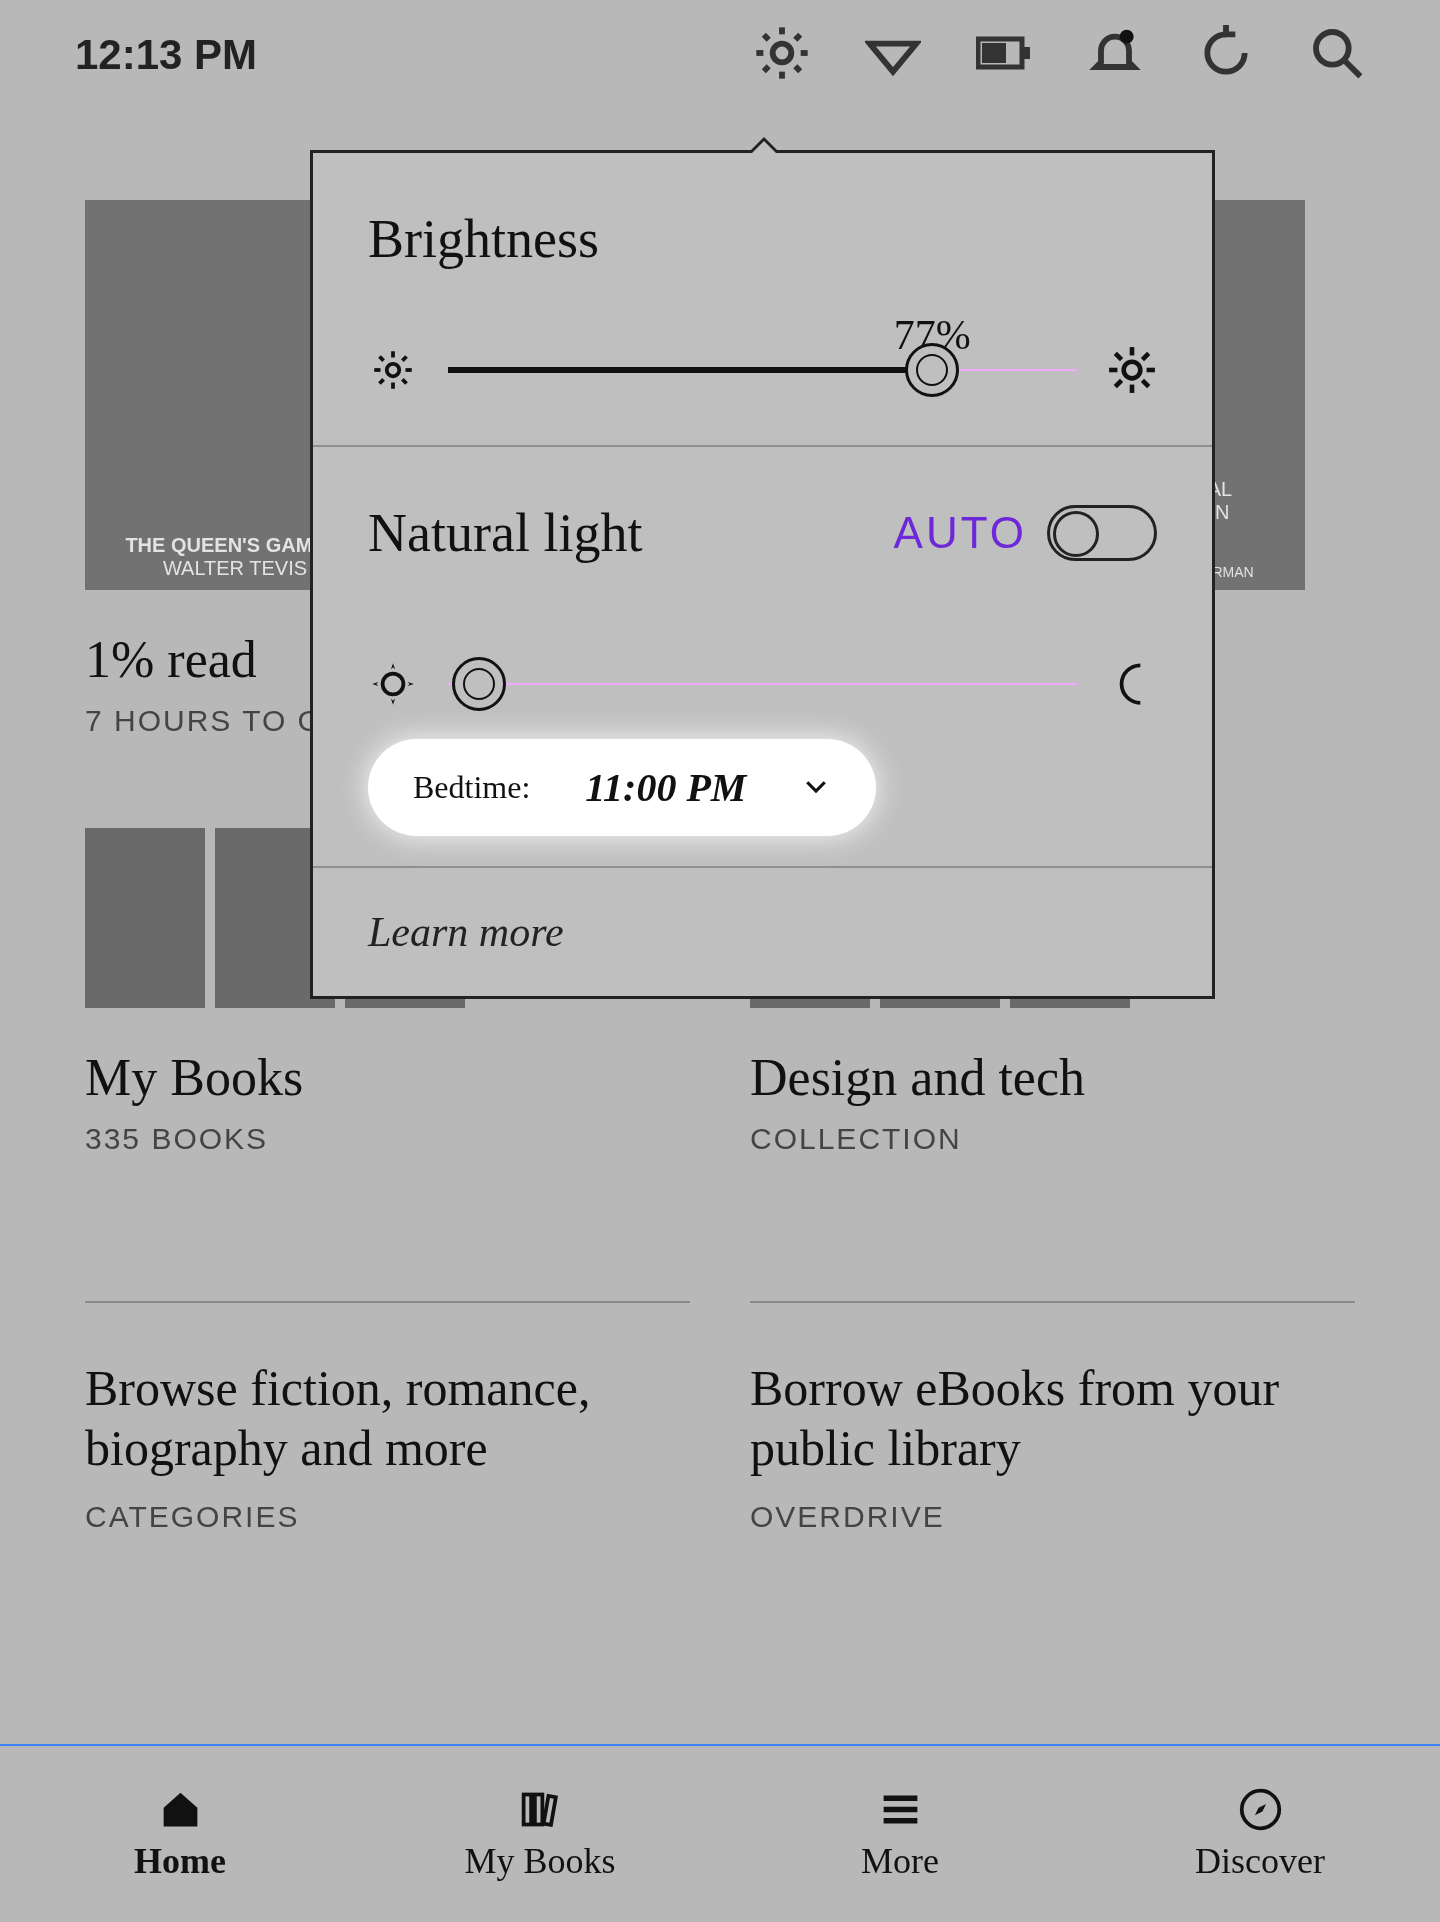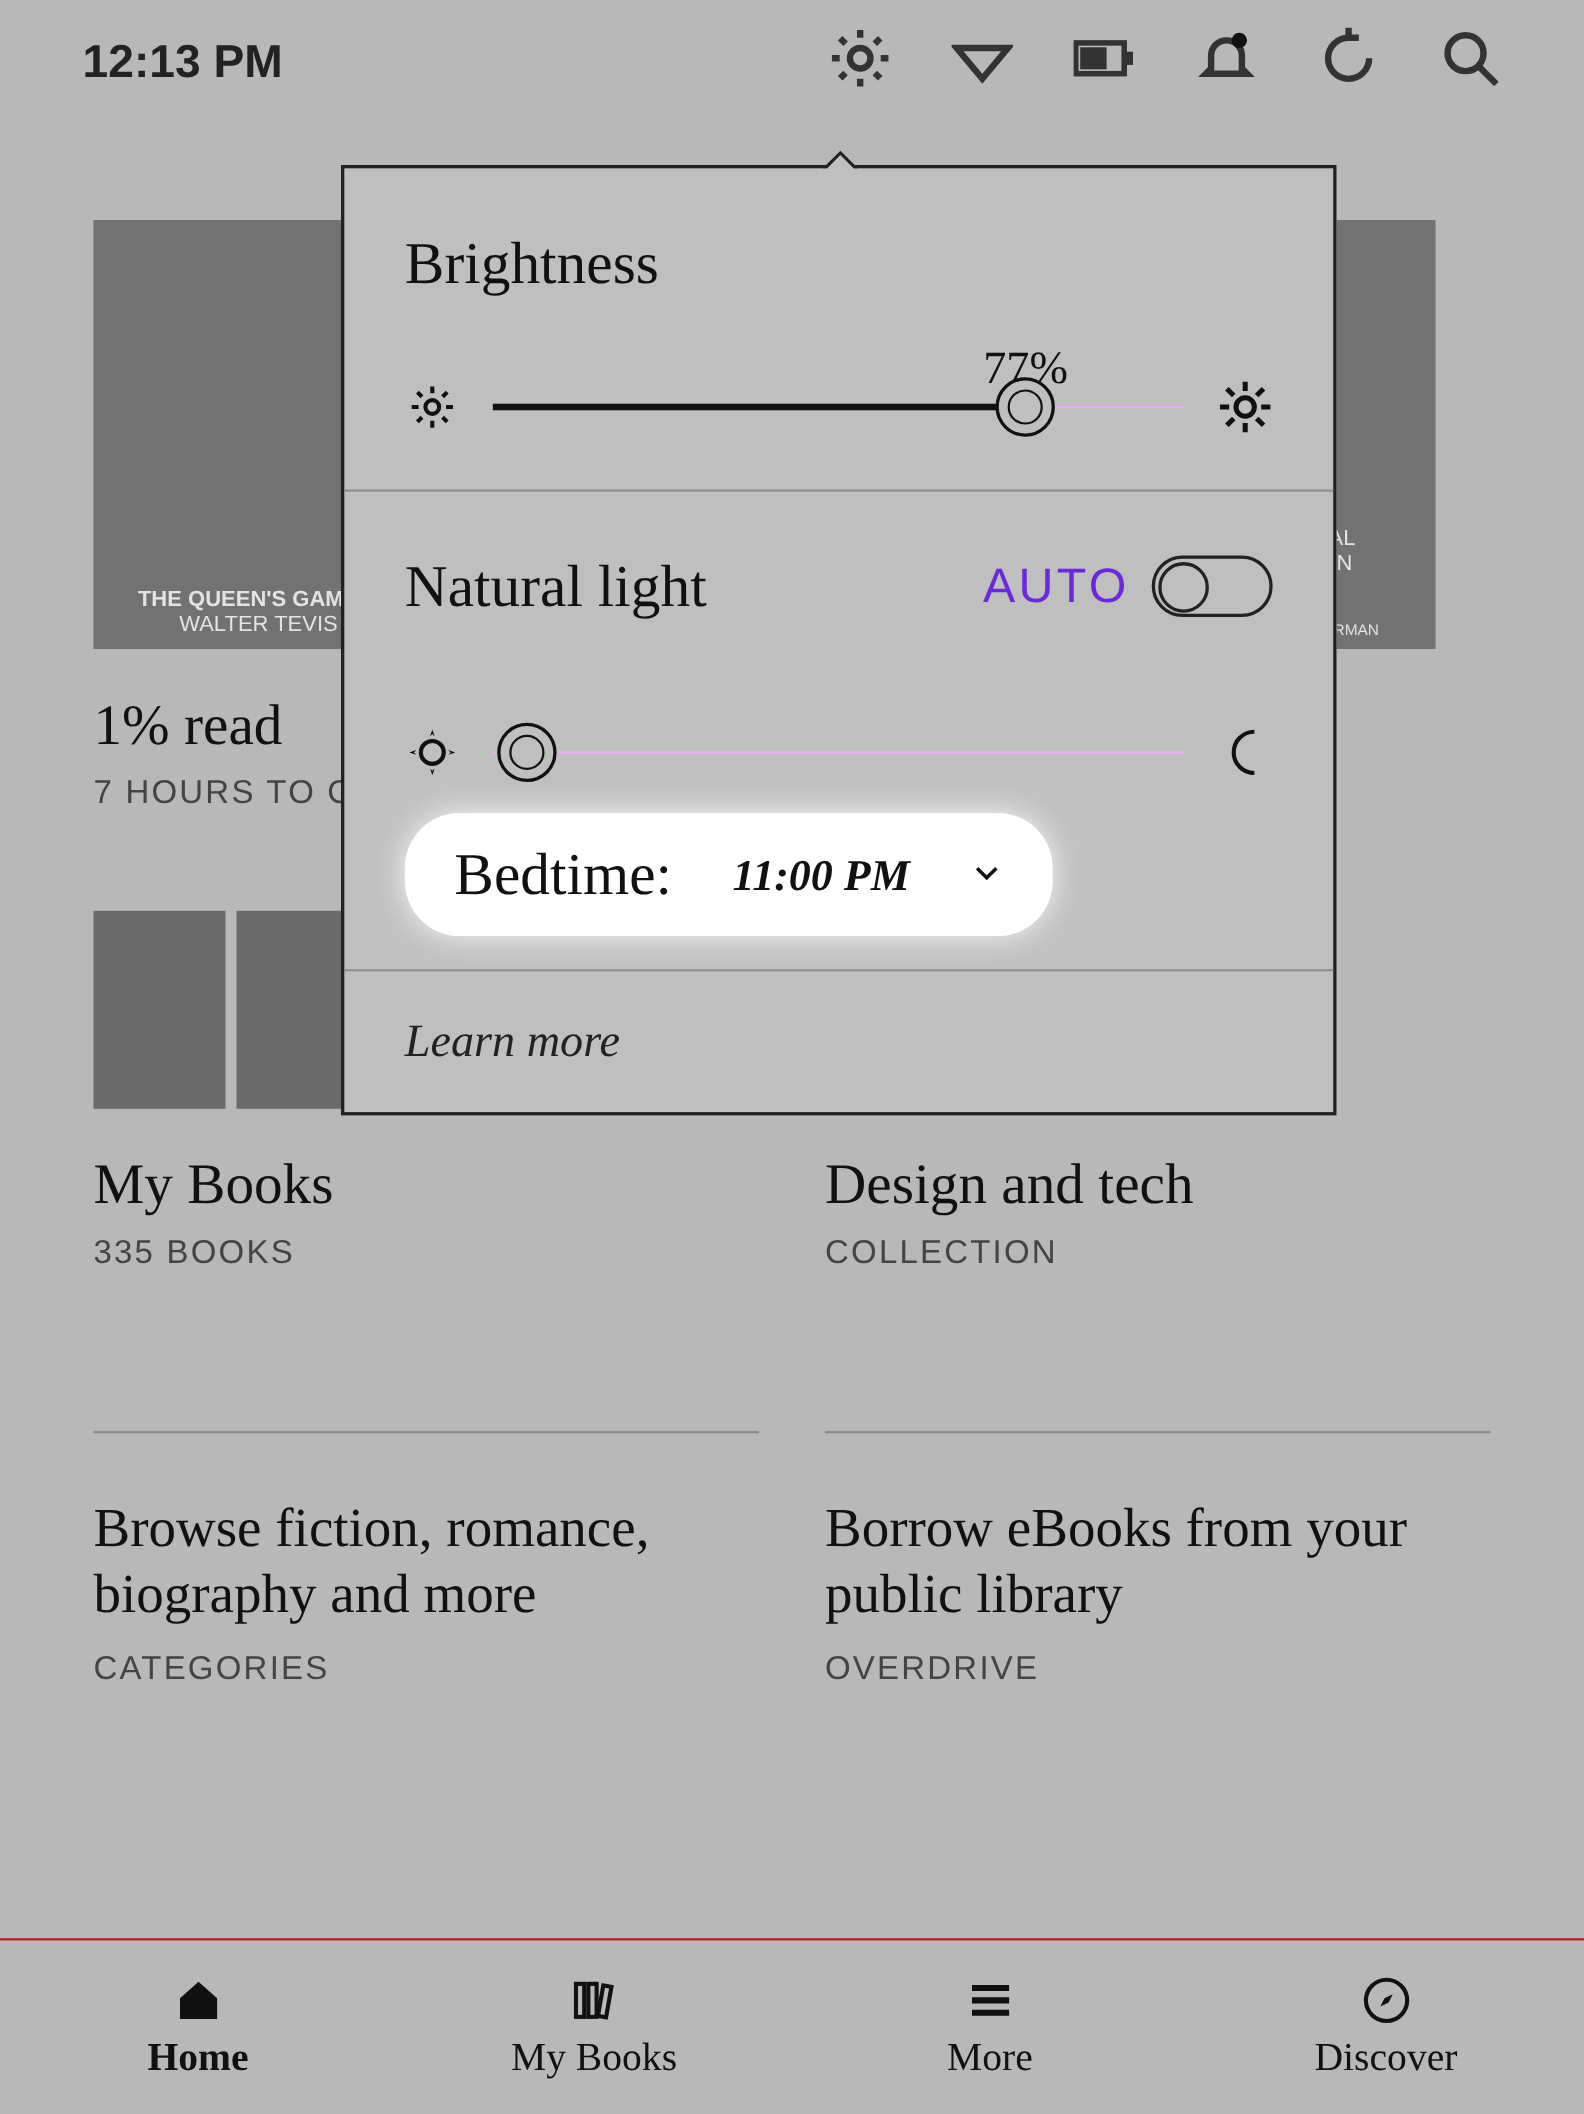--- a/index.html
+++ b/index.html
@@ -20,21 +20,21 @@
   .section-sub { font-family: -apple-system, Helvetica, Arial, sans-serif; font-size: 30px; color: #444; letter-spacing: 2px; margin-top: 15px; }
   .grid-two { display: flex; gap: 60px; margin-top: 90px; }
   .grid-col { flex: 1; }
   .thumbs { display:flex; gap:10px; }
   .thumb { background:#6a6a6a; width:120px; height:180px; }
   .divider { border-top: 2px solid #8a8a8a; margin: 55px 0; }
   .promo-text { font-family: Georgia, serif; font-size: 50px; color: #111; line-height: 1.2; }
   .promo-sub { font-family: -apple-system, Helvetica, Arial, sans-serif; font-size: 30px; letter-spacing: 2px; color: #444; margin-top: 22px; }
 
   
-  .bottom-nav { position: absolute; bottom: 0; left: 0; right: 0; height: 160px; border-top: 2px solid #b91c1c; display: flex; margin-top: 42px; }
+  .bottom-nav { position: absolute; bottom: 0; left: 0; right: 0; height: 178px; border-top: 2px solid #3b82f6; display: flex; margin-top: 42px; }
   .nav-item { flex: 1; display: flex; flex-direction: column; align-items: center; justify-content: center; gap: 8px; }
   .nav-item svg { width: 55px; height: 45px; }
   .nav-label { font-family: Georgia, serif; font-size: 36px; color: #111; }
   .nav-item.active .nav-label { font-weight: 700; }
 
   
   .popup { position: absolute; top: 150px; left: 310px; width: 905px; background: #bfbfbf; border: 3px solid #222; }
   .popup::before {
     content: ""; position: absolute; top: -16px; left: 435px; width: 0; height: 0;
     border-left: 16px solid transparent; border-right: 16px solid transparent; border-bottom: 16px solid #222;
@@ -51,21 +51,21 @@
   .slider-handle { position: absolute; top: 50%; transform: translate(-50%, -50%); width: 54px; height: 54px; border-radius: 50%; border: 3px solid #111; background: #bfbfbf; }
   .slider-inner { position:absolute; inset:8px; border:2px solid #111; border-radius:50%; }
   .slider-percent { position: absolute; font-family: Georgia, serif; font-size: 42px; color:#111; top:-58px; transform: translateX(-50%); }
   .sep { height: 2px; background: #8f8f8f; }
   .nat-row { display: flex; align-items: center; justify-content: space-between; }
   .auto-wrap { display:flex; align-items:center; gap:20px; }
   .auto-label { font-family: -apple-system, Helvetica, Arial, sans-serif; font-size: 44px; letter-spacing: 3px; color:#6d28d9; }
   .toggle { width: 110px; height: 56px; border-radius: 30px; border: 3px solid #222; position: relative; }
   .toggle-knob { position:absolute; left:3px; top:3px; width:46px; height:46px; border-radius:50%; border:3px solid #222; }
   .bedtime-pill { background: #fff; border-radius: 50px; display: inline-flex; align-items: center; padding: 25px 45px; gap: 55px; box-shadow: 0 0 30px rgba(255,255,255,0.9); margin-top:30px;}
-  .bedtime-label { font-family: Georgia, serif; font-size: 54px; color:#111; }
+  .bedtime-label { font-family: Georgia, serif; font-size: 32px; color:#111; }
   .bedtime-value { font-family: Liberation Serif, serif; font-style: italic; font-size: 40px; font-weight:700; color:#111; }
   .learn { font-family: Georgia, serif; font-style: italic; font-size: 42px; color:#222; padding: 40px 55px; }
   .sun-small svg, .sun-big svg, .sun-outline svg, .moon svg { width:50px; height:50px; display:block;}
 </style>
 </head>
 <body>
 
 <div class="status-bar">
   <div class="status-time">12:13 PM</div>
   <div class="status-icons">

